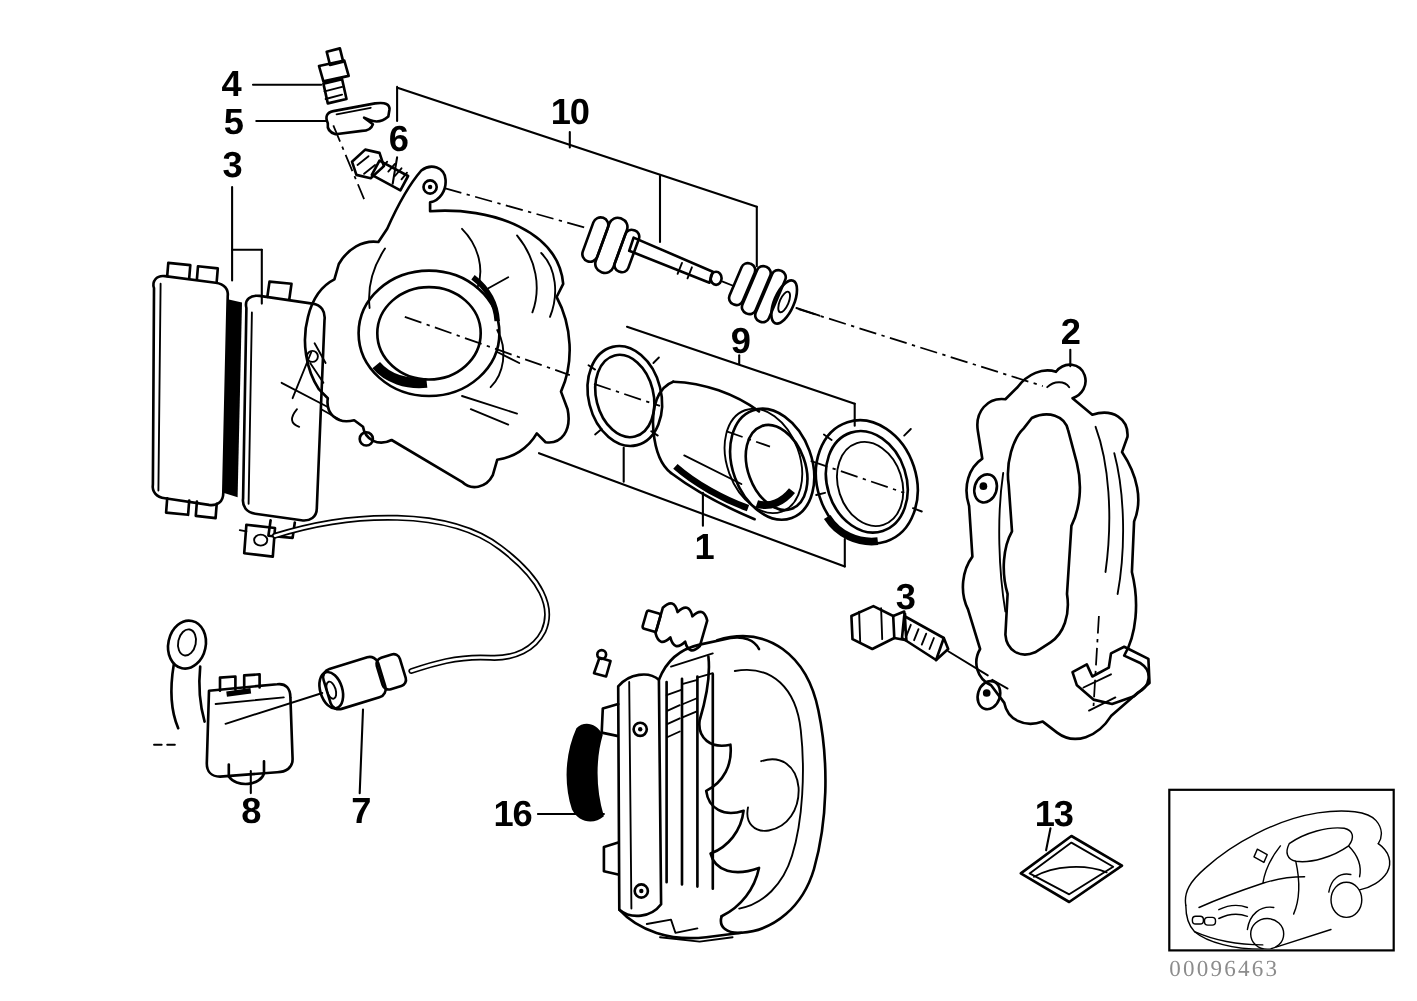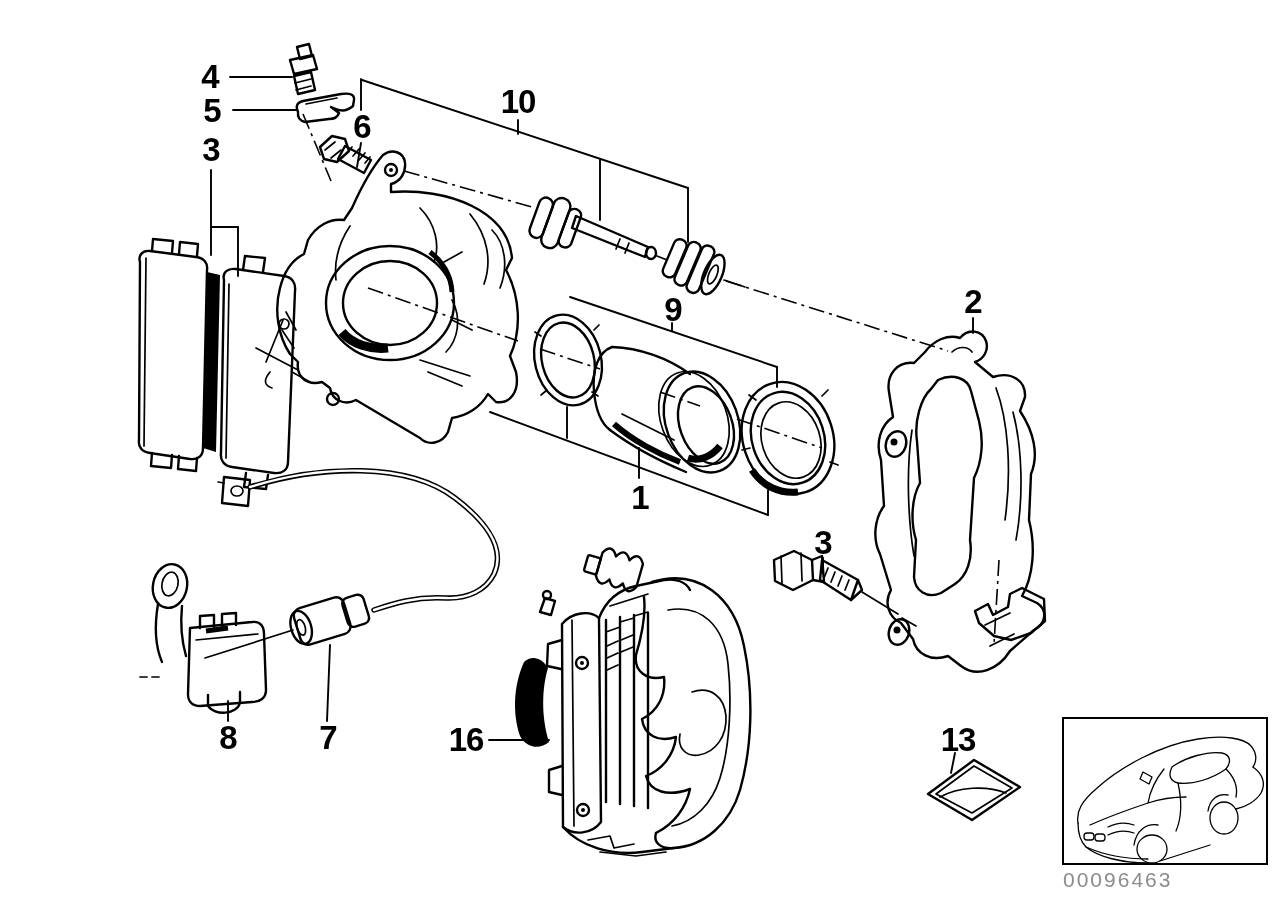--- a/index.html
+++ b/index.html
@@ -13,21 +13,21 @@
     font-family:"Liberation Sans",sans-serif;
     font-weight:700;font-size:33px;letter-spacing:-1px;color:#000;
     line-height:1;user-select:none;cursor:pointer;white-space:nowrap;
   }
   .carbox{
     position:absolute;left:1062px;top:717px;width:202px;height:144px;
     border:2px solid #000;background:#fff;
   }
   .partnum{
     position:absolute;left:1063px;top:868px;
-    font-family:Liberation Sans, sans-serif;
+    font-family:Liberation Serif, serif;
     font-size:21px;letter-spacing:2px;color:#8c8c8c;
   }
   svg *{vector-effect:non-scaling-stroke;}
   .ln{stroke:#000;fill:none;stroke-width:2.4;stroke-linecap:round;stroke-linejoin:round;}
   .th{stroke:#000;fill:none;stroke-width:1.7;stroke-linecap:round;stroke-linejoin:round;}
   .ld{stroke:#000;fill:none;stroke-width:1.9;stroke-linecap:round;}
   .ax{stroke:#000;fill:none;stroke-width:1.6;stroke-dasharray:16 5 3 5;}
   .fill{fill:#000;stroke:none;}
   .cable{stroke:#000;fill:none;stroke-width:5.5;stroke-linecap:round;}
   .cablein{stroke:#fff;fill:none;stroke-width:2.4;stroke-linecap:round;}

